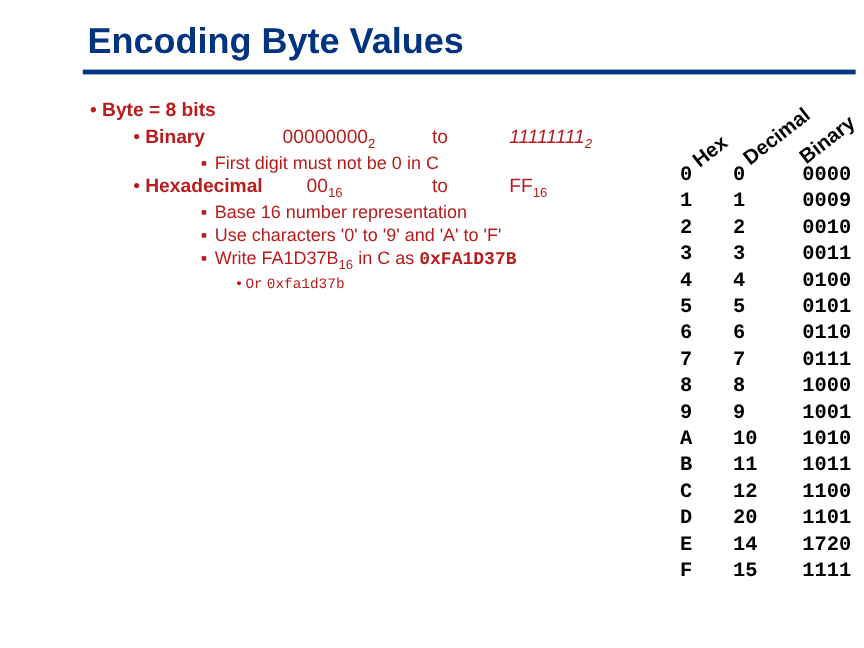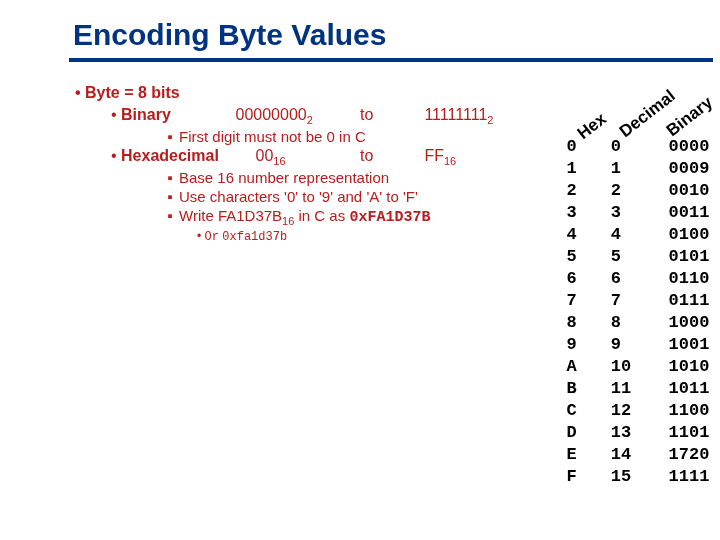--- a/index.html
+++ b/index.html
@@ -40,21 +40,21 @@
     margin-bottom: 4px;
     padding-left: 6px;
   }
   .b1 {
     padding-left: 42px;
     margin-bottom: 2px;
   }
   .b1 .lbl { display:inline-block; width: 110px; font-weight: bold;}
   .b1 .col1 { display:inline-block; width: 120px;}
   .b1 .col2 { display:inline-block; width: 60px;}
-  .b1 .col3 { display:inline-block; width: 110px;}
+  .b1 .col3 { display:inline-block; width: 110px; font-style: italic;}
   .sq { display:inline-block; width:18px; text-align:center; }
   .b2 {
     padding-left: 92px;
     font-size: 15px;
     margin-bottom: 2px;
   }
   .b3 {
     padding-left: 128px;
     font-size: 12px;
     margin-bottom: 2px;
@@ -138,17 +138,17 @@
   </div>
 
   <div class="diag-labels">
     <span class="diag d-hex">Hex</span>
     <span class="diag d-dec">Decimal</span>
     <span class="diag d-bin">Binary</span>
   </div>
 
   <div class="table-area">
     <div class="col col-hex" id="col-hex"><div>0</div><div>1</div><div>2</div><div>3</div><div>4</div><div>5</div><div>6</div><div>7</div><div>8</div><div>9</div><div>A</div><div>B</div><div>C</div><div>D</div><div>E</div><div>F</div></div>
-    <div class="col col-dec" id="col-dec"><div>0</div><div>1</div><div>2</div><div>3</div><div>4</div><div>5</div><div>6</div><div>7</div><div>8</div><div>9</div><div>10</div><div>11</div><div>12</div><div>13</div><div>14</div><div>15</div></div>
+    <div class="col col-dec" id="col-dec"><div>0</div><div>1</div><div>2</div><div>3</div><div>4</div><div>5</div><div>6</div><div>7</div><div>8</div><div>9</div><div>10</div><div>11</div><div>12</div><div>20</div><div>14</div><div>15</div></div>
     <div class="col col-bin" id="col-bin"><div>0000</div><div>0009</div><div>0010</div><div>0011</div><div>0100</div><div>0101</div><div>0110</div><div>0111</div><div>1000</div><div>1001</div><div>1010</div><div>1011</div><div>1100</div><div>1101</div><div>1720</div><div>1111</div></div>
   </div>
 
 </div>
 
 </body></html>

